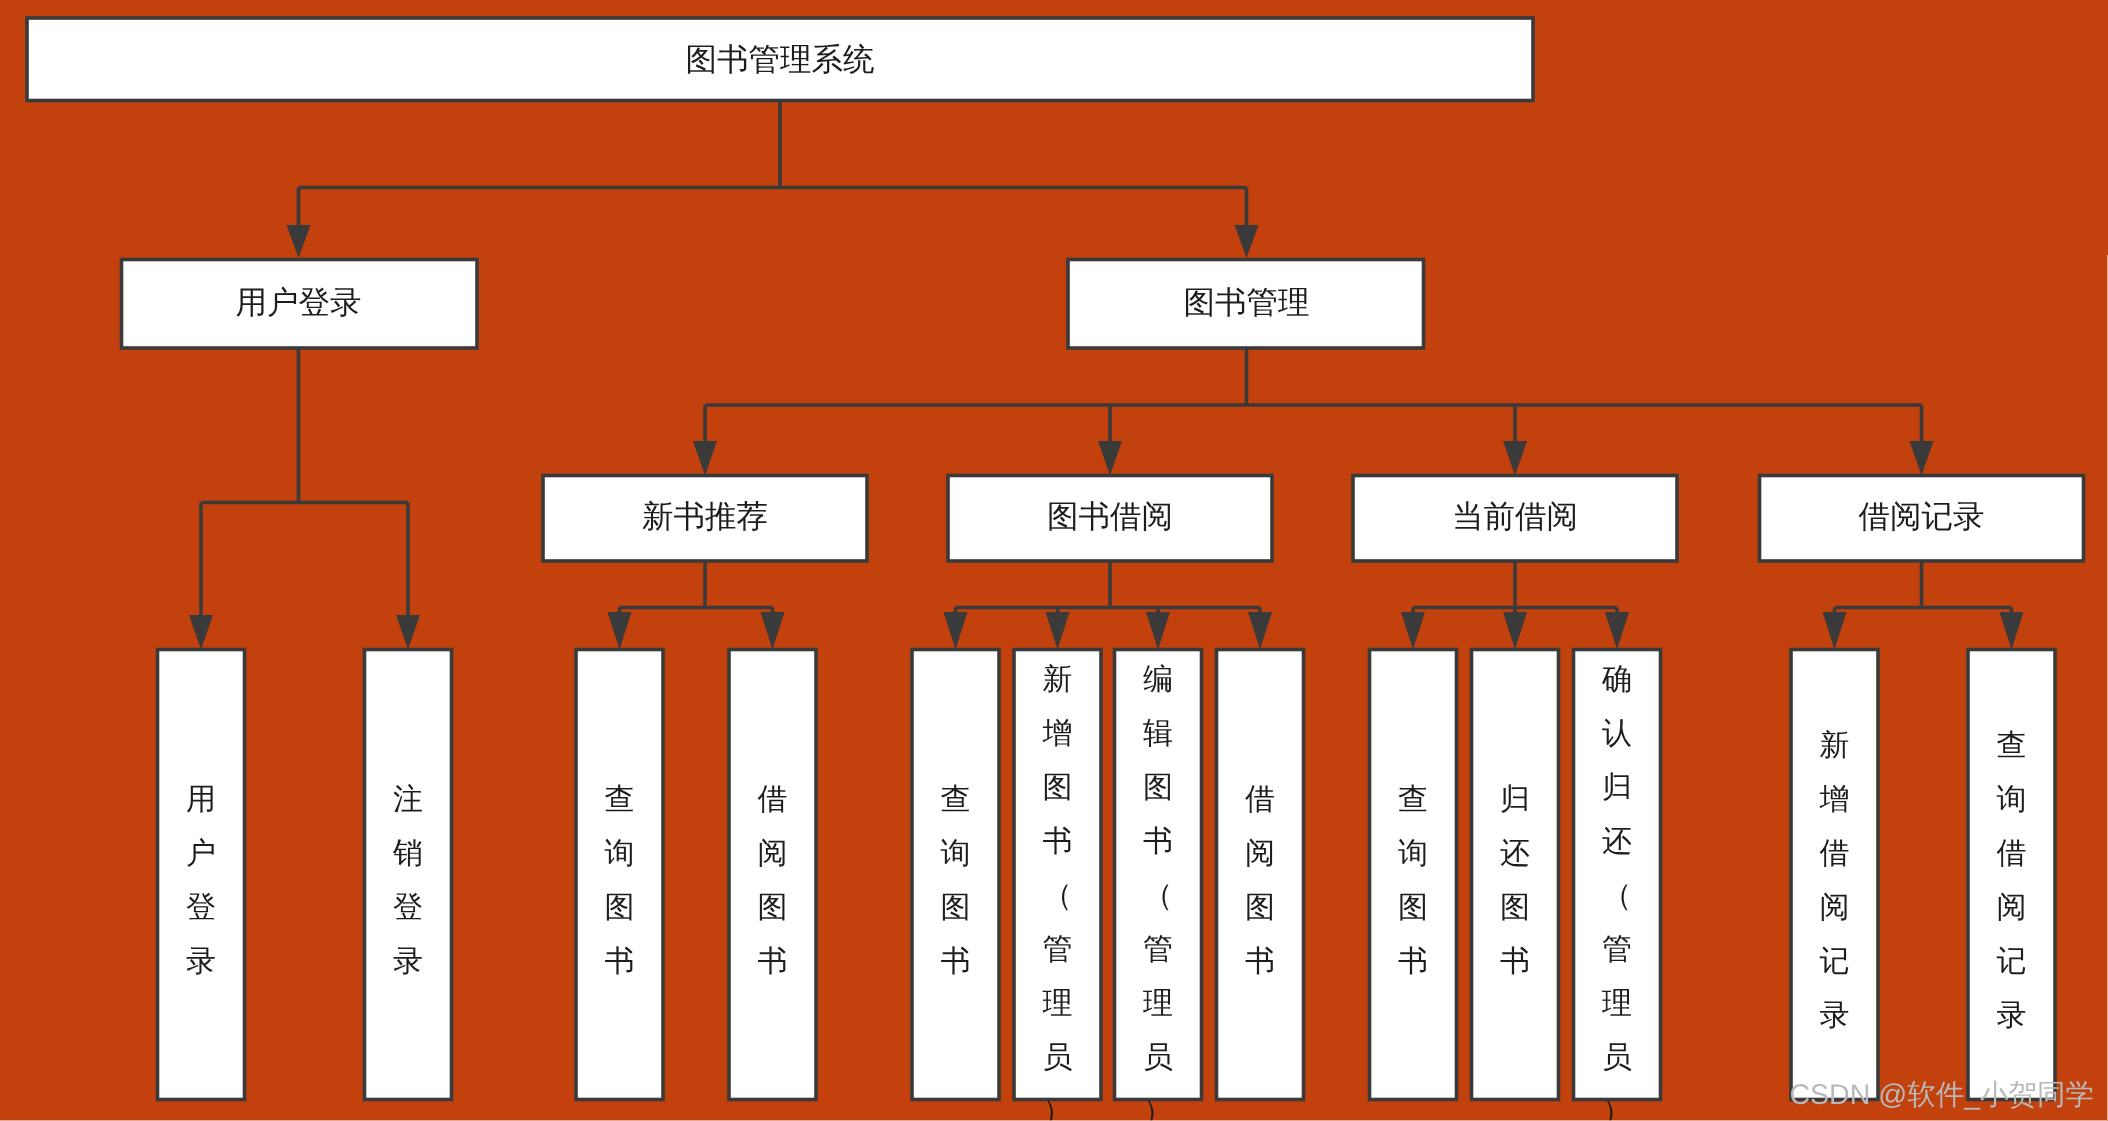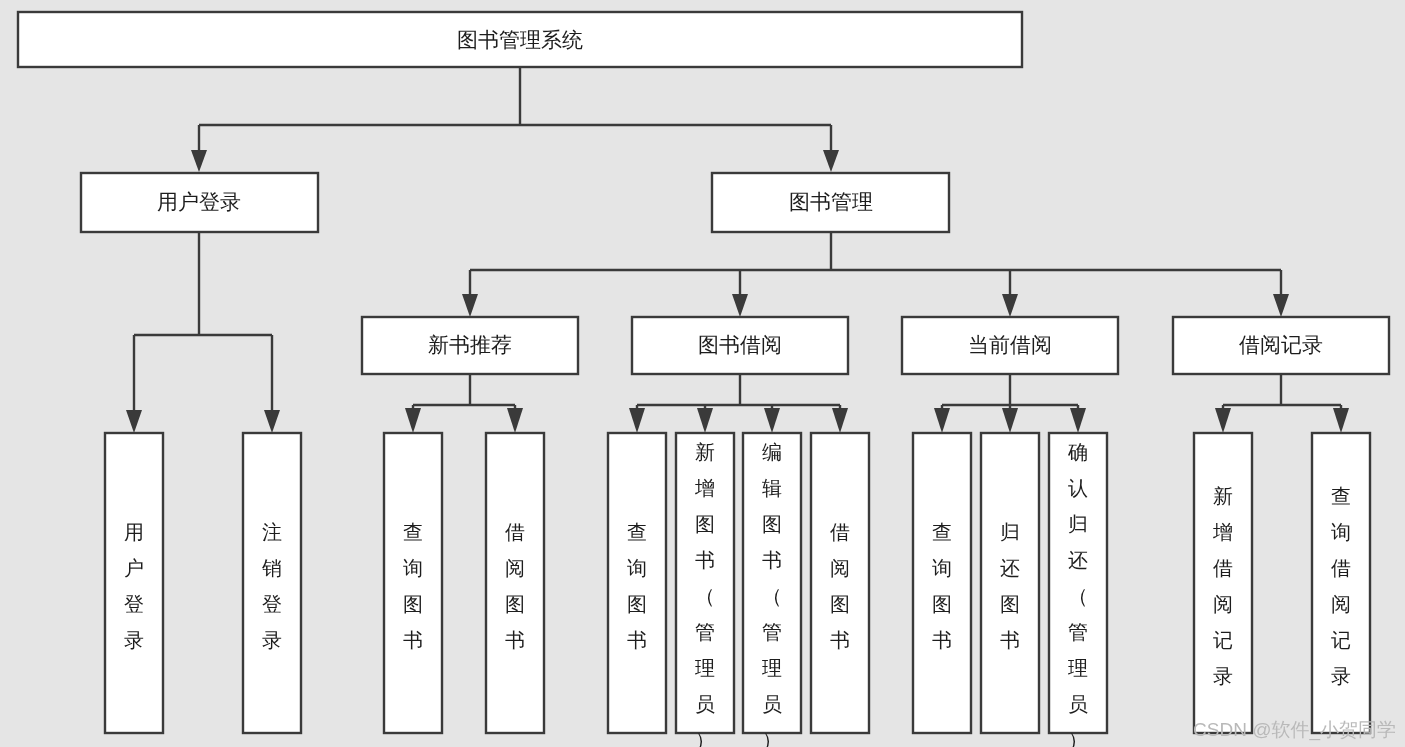--- a/index.html
+++ b/index.html
@@ -11,21 +11,21 @@
   body {
     font-family: "Liberation Sans", "DejaVu Sans", sans-serif;
     width: 1405px;
     height: 747px;
     overflow: hidden;
   }
   #diagram-root {
     position: relative;
     width: 1405px;
     height: 747px;
-    background: #e5e5e5;
+    background: #c2410c;
   }
   svg.diagram-canvas {
     position: absolute;
     left: 0;
     top: 0;
     width: 1405px;
     height: 747px;
     display: block;
   }
   .node-box {

